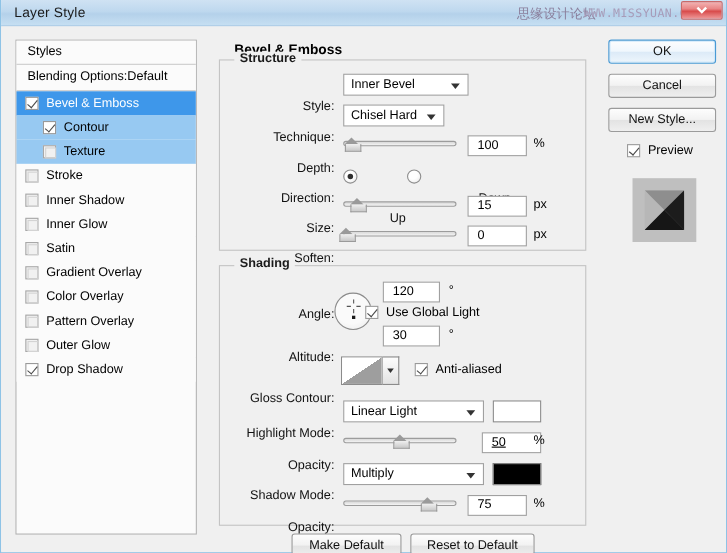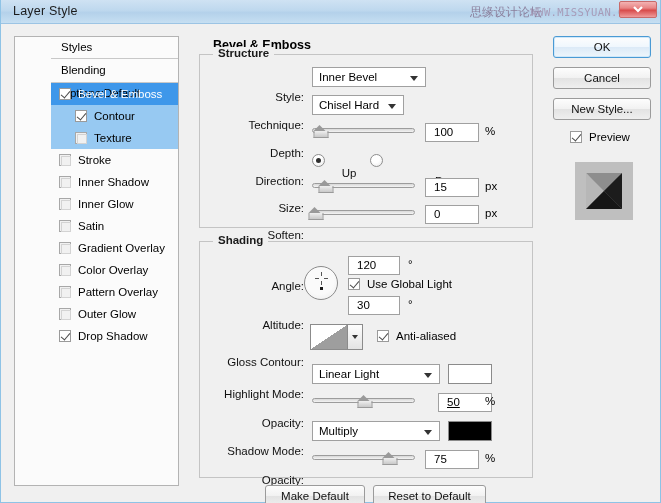--- a/index.html
+++ b/index.html
@@ -59,21 +59,20 @@
     width: 659px; height: 477px;
     background: #f0f0f0;
   }
 
   
   #styles-panel {
     position: absolute; left: 13px; top: 12px;
     width: 165px; height: 450px;
     background: #fbfbfb;
     border: 1px solid #b3b3b3;
-    padding-left: 36px;
   }
   .styles-header {
     height: 22px; line-height: 21px;
     padding-left: 10px;
     border-bottom: 1px solid #c8c8c8;
     background: #fbfbfb;
     font-size: 11.5px;
   }
   .blending-row {
     height: 24px; line-height: 23px;
@@ -390,21 +389,21 @@
         <div class="lbl" style="left:0px; top:72px; width:104px;">Depth:</div>
         <div class="slider" style="left:112px; top:68px; width:103px;">
           <div class="track"></div>
           <div class="thumb" style="left:8%;"></div>
         </div>
         <div class="numbox" style="left:225px; top:68px; width:54px;">100</div>
         <div class="unit" style="left:285px; top:70px;">%</div>
 
         <div class="lbl" style="left:0px; top:100px; width:104px;">Direction:</div>
         <div class="radio on" style="left:112px; top:99px;"></div>
-        <div class="lbl" style="left:129px; top:92px; width:40px; text-align:center;">Up</div>
+        <div class="lbl" style="left:129px; top:118px; width:40px; text-align:right;">Up</div>
         <div class="radio" style="left:170px; top:99px;"></div>
         <div class="lbl" style="left:187px; top:100px; width:55px; text-align:right;padding-left:48px;">Down</div>
 
         <div class="lbl" style="left:0px; top:127px; width:104px;">Size:</div>
         <div class="slider" style="left:112px; top:123px; width:103px;">
           <div class="track"></div>
           <div class="thumb" style="left:13%;"></div>
         </div>
         <div class="numbox" style="left:225px; top:123px; width:54px;">15</div>
         <div class="unit" style="left:285px; top:125px;">px</div>
@@ -424,21 +423,21 @@
         <div class="lbl" style="left:0px; top:18px; width:104px;">Angle:</div>
         <div id="angle-dial" style="left:104px; top:24px;">
           <div class="center-dot"></div>
           <svg id="angle-cursor" width="13" height="13" viewBox="0 0 13 13">
             <path d="M6.5 0 V4 M6.5 9 V13 M0 6.5 H4 M9 6.5 H13" stroke="#555" stroke-width="1"></path>
           </svg>
         </div>
         <div class="numbox" style="left:148px; top:14px; width:52px;">120</div>
         <div class="unit" style="left:208px; top:16px;">°</div>
 
-        <div class="cbrow" style="left:148px; top:36px;text-align:center;">
+        <div class="cbrow" style="left:132px; top:36px;text-align:center;">
           <span class="cb checked"></span>
           <span>Use Global Light</span>
         </div>
 
         <div class="lbl" style="left:0px; top:57px; width:104px;">Altitude:</div>
         <div class="numbox" style="left:148px; top:54px; width:52px;">30</div>
         <div class="unit" style="left:208px; top:56px;">°</div>
 
         <div class="lbl" style="left:0px; top:94px; width:104px;">Gloss Contour:</div>
         <div id="gloss-swatch" style="left:110px; top:82px;">

